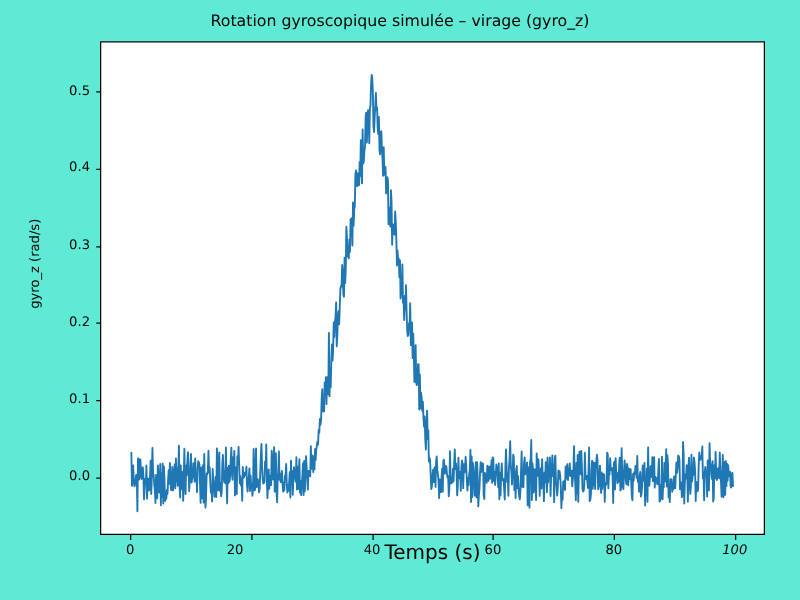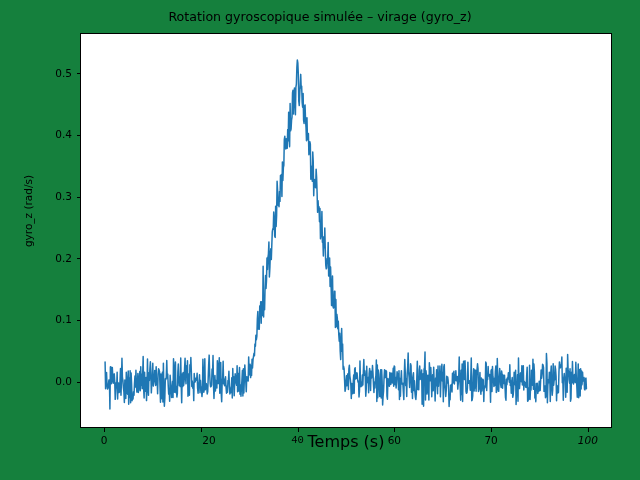--- a/index.html
+++ b/index.html
@@ -12,21 +12,21 @@
     width: 640px;
     height: 480px;
     overflow: hidden;
     font-family: "DejaVu Sans", sans-serif;
     color: #000000;
   }
   #figure {
     position: relative;
     width: 640px;
     height: 480px;
-    background: #15803d;
+    background: #5eead4;
   }
   #chart-title {
     position: absolute;
     left: 0;
     top: 9px;
     width: 640px;
     text-align: center;
     font-size: 12.6px;
     color: #000000;
     line-height: 16px;
@@ -111,27 +111,27 @@
   <div id="plot-area">
     <svg id="trace-svg" viewBox="0 0 532 395" preserveAspectRatio="none">
       <polyline id="trace-path" fill="none" stroke="#1f77b4" stroke-width="1.5" stroke-linejoin="round" stroke-linecap="round" vector-effect="non-scaling-stroke" points="24.18,329.75 24.67,356.47 25.15,347.32 25.63,340.11 26.12,352.72 26.60,356.81 27.08,356.00 27.57,351.76 28.05,347.67 28.53,348.01 29.02,376.94 29.50,334.66 29.99,334.44 30.47,351.49 30.95,348.37 31.44,335.27 31.92,345.38 32.40,350.94 32.89,342.75 33.37,341.58 33.85,348.86 34.34,367.23 34.82,359.26 35.31,350.64 35.79,355.50 36.27,340.08 36.76,366.77 37.24,350.71 37.72,350.73 38.21,360.26 38.69,359.85 39.17,348.65 39.66,336.26 40.14,363.10 40.63,348.32 41.11,325.94 41.59,345.42 42.08,348.14 42.56,355.46 43.04,359.39 43.53,370.28 44.01,347.80 44.49,352.04 44.98,366.44 45.46,339.98 45.95,347.71 46.43,361.41 46.91,362.01 47.40,338.83 47.88,372.16 48.36,346.08 48.85,365.42 49.33,338.56 49.81,370.67 50.30,340.82 50.78,351.22 51.27,368.60 51.75,362.89 52.23,366.89 52.72,359.64 53.20,363.10 53.68,351.63 54.17,343.80 54.65,354.80 55.13,338.08 55.62,351.81 56.10,359.94 56.59,357.28 57.07,341.24 57.55,360.28 58.04,356.11 58.52,345.23 59.00,339.28 59.49,358.50 59.97,334.42 60.45,352.94 60.94,342.20 61.42,356.43 61.91,342.46 62.39,324.16 62.87,356.59 63.36,365.83 63.84,340.03 64.32,359.01 64.81,349.55 65.29,345.24 65.77,368.49 66.26,353.18 66.74,326.60 67.23,354.06 67.71,363.08 68.19,340.35 68.68,348.17 69.16,336.52 69.64,329.49 70.13,340.87 70.61,360.70 71.09,349.92 71.58,346.37 72.06,330.86 72.55,353.89 73.03,350.55 73.51,348.05 74.00,338.27 74.48,344.22 74.96,353.24 75.45,334.40 75.93,352.06 76.41,346.48 76.90,361.53 77.38,342.26 77.87,336.57 78.35,337.61 78.83,339.30 79.32,355.09 79.80,370.12 80.28,341.66 80.77,354.78 81.25,366.50 81.73,339.95 82.22,369.94 82.70,330.88 83.19,357.78 83.67,374.02 84.15,365.96 84.64,346.54 85.12,347.31 85.60,344.96 86.09,328.28 86.57,345.65 87.05,341.64 87.54,352.91 88.02,361.95 88.51,356.65 88.99,369.09 89.47,342.97 89.96,351.69 90.44,357.94 90.92,365.27 91.41,356.41 91.89,349.05 92.37,365.43 92.86,326.46 93.34,335.93 93.83,360.02 94.31,344.33 94.79,329.57 95.28,360.53 95.76,353.99 96.24,364.88 96.73,361.37 97.21,340.03 97.69,331.70 98.18,345.44 98.66,353.39 99.15,344.52 99.63,354.39 100.11,325.61 100.60,352.99 101.08,370.58 101.56,341.85 102.05,354.40 102.53,340.21 103.01,353.17 103.50,348.87 103.98,335.83 104.47,325.89 104.95,345.76 105.43,351.60 105.92,333.52 106.40,339.36 106.88,328.32 107.37,364.17 107.85,341.78 108.33,346.13 108.82,363.08 109.30,332.54 109.79,338.72 110.27,325.13 110.75,339.29 111.24,354.38 111.72,348.65 112.20,356.06 112.69,351.11 113.17,368.48 113.65,341.25 114.14,350.10 114.62,349.59 115.11,345.99 115.59,345.91 116.07,347.90 116.56,341.05 117.04,356.07 117.52,361.04 118.01,352.80 118.49,349.59 118.97,342.43 119.46,360.60 119.94,348.37 120.43,356.95 120.91,355.01 121.39,364.41 121.88,359.66 122.36,326.81 122.84,340.83 123.33,360.11 123.81,356.04 124.29,326.37 124.78,357.44 125.26,351.12 125.75,351.34 126.23,355.14 126.71,361.77 127.20,359.35 127.68,345.71 128.16,332.36 128.65,322.76 129.13,340.59 129.61,350.35 130.10,354.59 130.58,354.23 131.07,352.87 131.55,336.83 132.03,343.25 132.52,323.16 133.00,352.86 133.48,366.38 133.97,354.13 134.45,343.25 134.93,358.88 135.42,348.27 135.90,350.05 136.39,355.85 136.87,328.30 137.35,333.57 137.84,351.39 138.32,342.99 138.80,325.43 139.29,361.15 139.77,352.57 140.25,330.22 140.74,361.08 141.22,369.64 141.71,348.96 142.19,345.91 142.67,328.91 143.16,351.64 143.64,346.76 144.12,353.52 144.61,348.78 145.09,344.46 145.57,354.79 146.06,361.08 146.54,353.99 147.03,360.00 147.51,348.33 147.99,348.68 148.48,338.89 148.96,353.95 149.44,361.86 149.93,356.23 150.41,360.53 150.89,353.84 151.38,345.60 151.86,365.92 152.35,336.32 152.83,353.94 153.31,344.53 153.80,363.61 154.28,349.69 154.76,341.49 155.25,346.02 155.73,350.71 156.21,353.15 156.70,333.48 157.18,359.50 157.67,341.32 158.15,358.92 158.63,345.80 159.12,335.09 159.60,362.09 160.08,352.47 160.57,363.99 161.05,355.72 161.53,348.08 162.02,338.31 162.50,363.86 162.99,336.45 163.47,360.78 163.95,348.07 164.44,332.62 164.92,341.64 165.40,349.45 165.89,359.56 166.37,344.42 166.85,345.58 167.34,344.44 167.82,348.83 168.31,324.53 168.79,342.73 169.27,341.39 169.76,332.05 170.24,345.35 170.72,333.56 171.21,343.28 171.69,326.85 172.17,335.75 172.66,327.33 173.14,324.36 173.63,320.88 174.11,323.39 174.59,311.51 175.08,313.82 175.56,302.69 176.04,307.32 176.53,303.68 177.01,286.38 177.49,278.84 177.98,296.60 178.46,294.27 178.95,296.78 179.43,273.26 179.91,284.21 180.40,269.10 180.88,290.67 181.36,269.02 181.85,280.82 182.33,282.96 182.81,233.50 183.30,284.37 183.78,264.37 184.27,277.17 184.75,255.58 185.23,242.78 185.72,255.83 186.20,247.59 186.68,225.19 187.17,236.76 187.65,224.65 188.13,221.13 188.62,209.08 189.10,244.29 189.59,235.05 190.07,220.34 190.55,215.96 191.04,226.67 191.52,212.26 192.00,198.93 192.49,195.73 192.97,196.15 193.45,178.87 193.94,185.89 194.42,202.95 194.91,204.42 195.39,173.08 195.87,193.39 196.36,182.03 196.84,148.03 197.32,156.87 197.81,172.07 198.29,165.18 198.77,173.57 199.26,158.31 199.74,168.22 200.23,142.10 200.71,147.59 201.19,141.26 201.68,163.23 202.16,128.60 202.64,147.33 203.13,134.41 203.61,131.97 204.09,105.86 204.58,102.78 205.06,112.77 205.55,115.56 206.03,105.17 206.51,112.11 207.00,114.85 207.48,95.99 207.96,107.21 208.45,78.60 208.93,105.59 209.41,113.23 209.90,69.87 210.38,97.34 210.87,95.51 211.35,86.67 211.83,83.62 212.32,59.28 212.80,56.47 213.28,80.36 213.77,64.76 214.25,54.38 214.73,64.33 215.22,81.08 215.70,53.67 216.19,50.46 216.67,34.08 217.15,26.07 217.64,29.03 218.12,40.11 218.60,67.61 219.09,71.93 219.57,59.95 220.05,51.11 220.54,40.58 221.02,54.23 221.51,52.44 221.99,68.76 222.47,73.63 222.96,59.79 223.44,86.60 223.92,89.94 224.41,72.57 224.89,71.26 225.37,85.52 225.86,93.81 226.34,107.19 226.83,84.25 227.31,106.37 227.79,104.68 228.28,99.99 228.76,121.34 229.24,111.12 229.73,108.30 230.21,110.85 230.69,146.07 231.18,134.10 231.66,132.87 232.15,147.96 232.63,118.67 233.11,128.24 233.60,162.66 234.08,146.14 234.56,146.35 235.05,153.61 235.53,154.53 236.01,135.84 236.50,144.21 236.98,159.29 237.47,179.26 237.95,167.49 238.43,176.70 238.92,173.74 239.40,188.77 239.88,175.30 240.37,205.90 240.85,202.39 241.33,199.36 241.82,178.37 242.30,209.33 242.79,206.64 243.27,223.13 243.75,203.79 244.24,214.83 244.72,195.08 245.20,216.24 245.69,232.24 246.17,236.01 246.65,235.16 247.14,225.68 247.62,226.30 248.11,209.52 248.59,243.20 249.07,243.20 249.56,225.11 250.04,253.73 250.52,234.19 251.01,251.08 251.49,272.94 251.97,268.59 252.46,243.33 252.94,273.84 253.43,275.50 253.91,272.91 254.39,258.66 254.88,258.68 255.36,295.07 255.84,266.95 256.33,294.29 256.81,281.60 257.29,285.59 257.78,296.14 258.26,288.77 258.75,302.16 259.23,308.87 259.71,300.71 260.20,319.08 260.68,327.24 261.16,308.91 261.65,296.01 262.13,318.78 262.61,311.69 263.10,336.84 263.58,334.05 264.07,336.26 264.55,347.38 265.03,359.08 265.52,356.96 266.00,349.44 266.48,343.45 266.97,353.43 267.45,343.21 267.93,341.41 268.42,357.34 268.90,336.50 269.39,332.89 269.87,343.60 270.35,347.08 270.84,352.45 271.32,366.37 271.80,351.30 272.29,351.99 272.77,361.60 273.25,350.04 273.74,342.76 274.22,361.15 274.71,336.52 275.19,335.49 275.67,346.69 276.16,340.52 276.64,345.94 277.12,340.79 277.61,346.84 278.09,349.82 278.57,348.83 279.06,364.81 279.54,358.87 280.03,328.56 280.51,348.92 280.99,354.55 281.48,351.44 281.96,353.78 282.44,342.68 282.93,352.81 283.41,338.92 283.89,327.17 284.38,342.96 284.86,338.36 285.35,345.11 285.83,364.12 286.31,356.86 286.80,333.83 287.28,349.45 287.76,350.41 288.25,345.32 288.73,360.49 289.21,341.46 289.70,336.08 290.18,339.84 290.67,358.36 291.15,338.97 291.63,345.81 292.12,343.43 292.60,333.16 293.08,340.40 293.57,352.35 294.05,360.22 294.53,350.07 295.02,355.85 295.50,346.56 295.99,343.61 296.47,327.56 296.95,369.47 297.44,332.78 297.92,365.48 298.40,337.83 298.89,341.75 299.37,352.00 299.85,364.34 300.34,355.26 300.82,337.55 301.31,365.75 301.79,337.55 302.27,348.58 302.76,372.95 303.24,364.17 303.72,358.80 304.21,345.35 304.69,337.40 305.17,345.47 305.66,344.61 306.14,338.30 306.63,339.02 307.11,364.05 307.59,367.08 308.08,346.13 308.56,348.97 309.04,350.73 309.53,354.14 310.01,340.30 310.49,346.63 310.98,352.34 311.46,341.05 311.95,340.94 312.43,350.73 312.91,345.83 313.40,335.88 313.88,354.04 314.36,333.60 314.85,334.28 315.33,352.56 315.81,345.01 316.30,355.78 316.78,349.25 317.27,339.35 317.75,342.90 318.23,341.51 318.72,357.59 319.20,338.53 319.68,367.26 320.17,346.16 320.65,364.17 321.13,347.22 321.62,338.53 322.10,351.45 322.59,352.24 323.07,351.04 323.55,359.54 324.04,367.44 324.52,342.81 325.00,327.12 325.49,340.39 325.97,353.41 326.45,346.60 326.94,364.41 327.42,341.18 327.91,335.13 328.39,320.58 328.87,340.38 329.36,345.15 329.84,355.38 330.32,346.30 330.81,331.41 331.29,333.35 331.77,360.10 332.26,345.37 332.74,366.31 333.23,343.72 333.71,340.57 334.19,358.29 334.68,348.43 335.16,359.49 335.64,364.97 336.13,367.27 336.61,360.69 337.09,345.20 337.58,328.88 338.06,357.28 338.55,357.07 339.03,357.58 339.51,337.71 340.00,333.66 340.48,347.19 340.96,340.92 341.45,342.34 341.93,337.66 342.41,372.07 342.90,347.81 343.38,341.43 343.87,374.03 344.35,336.66 344.83,335.36 345.32,319.58 345.80,367.97 346.28,338.34 346.77,343.79 347.25,361.92 347.73,357.95 348.22,343.00 348.70,351.38 349.19,367.86 349.67,330.46 350.15,338.14 350.64,348.41 351.12,335.30 351.60,347.57 352.09,364.59 352.57,347.50 353.05,342.38 353.54,358.60 354.02,335.06 354.51,350.47 354.99,351.82 355.47,368.80 355.96,345.67 356.44,353.57 356.92,337.47 357.41,347.28 357.89,361.52 358.37,333.67 358.86,353.93 359.34,343.83 359.83,346.45 360.31,333.58 360.79,364.70 361.28,347.97 361.76,342.63 362.24,331.96 362.73,348.75 363.21,340.12 363.69,369.57 364.18,334.30 364.66,332.31 365.15,352.85 365.63,357.38 366.11,364.30 366.60,358.22 367.08,344.11 367.56,350.72 368.05,344.64 368.53,348.41 369.01,356.78 369.50,374.40 369.98,361.98 370.47,367.70 370.95,353.10 371.43,357.85 371.92,352.16 372.40,359.78 372.88,341.09 373.37,350.77 373.85,340.98 374.33,339.05 374.82,351.76 375.30,343.04 375.79,347.98 376.27,338.47 376.75,348.61 377.24,347.36 377.72,344.22 378.20,356.92 378.69,351.32 379.17,343.66 379.65,324.54 380.14,346.75 380.62,353.71 381.11,368.00 381.59,338.07 382.07,362.45 382.56,331.63 383.04,369.31 383.52,344.70 384.01,328.97 384.49,339.67 384.97,347.16 385.46,328.40 385.94,340.56 386.43,359.14 386.91,361.12 387.39,360.65 387.88,355.72 388.36,329.88 388.84,348.23 389.33,351.14 389.81,348.56 390.29,351.52 390.78,358.10 391.26,345.04 391.75,325.57 392.23,368.63 392.71,367.74 393.20,363.68 393.68,344.18 394.16,336.33 394.65,358.81 395.13,337.65 395.61,355.88 396.10,338.08 396.58,359.00 397.07,342.85 397.55,337.00 398.03,331.50 398.52,336.27 399.00,359.28 399.48,356.45 399.97,349.40 400.45,340.21 400.93,357.23 401.42,362.11 401.90,345.76 402.39,358.78 402.87,351.01 403.35,346.99 403.84,347.82 404.32,369.27 404.80,354.06 405.29,355.84 405.77,354.57 406.25,329.77 406.74,330.90 407.22,358.41 407.71,346.58 408.19,347.31 408.67,334.26 409.16,343.83 409.64,343.64 410.12,342.30 410.61,349.06 411.09,370.22 411.57,338.77 412.06,337.17 412.54,359.32 413.03,334.22 413.51,344.78 413.99,346.96 414.48,354.29 414.96,346.01 415.44,353.31 415.93,339.06 416.41,333.76 416.89,360.26 417.38,359.34 417.86,326.24 418.35,347.16 418.83,357.20 419.31,359.09 419.80,343.92 420.28,336.15 420.76,342.71 421.25,352.42 421.73,355.27 422.21,338.84 422.70,342.03 423.18,356.04 423.67,342.64 424.15,351.36 424.63,346.67 425.12,343.00 425.60,353.82 426.08,365.22 426.57,368.07 427.05,346.94 427.53,352.37 428.02,345.47 428.50,346.78 428.99,340.49 429.47,345.63 429.95,350.06 430.44,332.47 430.92,353.22 431.40,348.62 431.89,361.16 432.37,349.14 432.85,345.29 433.34,365.10 433.82,362.96 434.31,357.12 434.79,339.98 435.27,345.37 435.76,352.41 436.24,337.97 436.72,372.34 437.21,359.96 437.69,354.53 438.17,342.55 438.66,369.22 439.14,325.58 439.63,353.39 440.11,356.37 440.59,350.73 441.08,340.93 441.56,340.44 442.04,349.41 442.53,333.49 443.01,352.78 443.49,348.19 443.98,333.44 444.46,357.87 444.95,349.06 445.43,353.05 445.91,350.30 446.40,354.88 446.88,355.22 447.36,343.19 447.85,334.83 448.33,369.05 448.81,368.57 449.30,355.52 449.78,366.80 450.27,332.99 450.75,367.33 451.23,355.75 451.72,357.75 452.20,337.95 452.68,347.40 453.17,353.01 453.65,327.01 454.13,357.08 454.62,331.79 455.10,339.44 455.59,365.78 456.07,362.68 456.55,369.51 457.04,351.21 457.52,356.29 458.00,351.09 458.49,361.22 458.97,355.22 459.45,359.25 459.94,348.95 460.42,352.67 460.91,358.38 461.39,347.44 461.87,337.69 462.36,346.02 462.84,342.15 463.32,332.05 463.81,332.70 464.29,335.38 464.77,359.19 465.26,354.36 465.74,353.75 466.23,365.52 466.71,364.34 467.19,321.24 467.68,331.04 468.16,370.71 468.64,353.15 469.13,347.31 469.61,350.59 470.09,339.94 470.58,346.43 471.06,369.32 471.55,340.52 472.03,333.81 472.51,353.64 473.00,362.97 473.48,357.50 473.96,331.36 474.45,353.00 474.93,348.27 475.41,347.83 475.90,333.72 476.38,337.15 476.87,344.22 477.35,368.67 477.83,353.39 478.32,356.24 478.80,360.79 479.28,360.05 479.77,339.29 480.25,329.58 480.73,334.66 481.22,335.47 481.70,332.56 482.19,332.91 482.67,324.76 483.15,350.51 483.64,345.72 484.12,368.09 484.60,345.63 485.09,341.23 485.57,347.25 486.05,346.15 486.54,365.10 487.02,336.02 487.51,338.20 487.99,360.12 488.47,322.14 488.96,337.65 489.44,339.90 489.92,347.71 490.41,350.95 490.89,336.57 491.37,369.04 491.86,366.55 492.34,339.96 492.83,350.43 493.31,329.19 493.79,345.42 494.28,351.79 494.76,348.85 495.24,342.53 495.73,341.91 496.21,350.37 496.69,329.91 497.18,345.29 497.66,353.15 498.15,365.13 498.63,349.38 499.11,331.56 499.60,365.68 500.08,337.21 500.56,346.51 501.05,363.79 501.53,336.49 502.01,356.74 502.50,338.71 502.98,352.41 503.47,339.91 503.95,348.77 504.43,346.30 504.92,345.19 505.40,356.88 505.88,357.76 506.37,346.62 506.85,345.90 507.33,356.61"></polyline>
     </svg>
   </div>
 
   <div id="x-ticks-group">
       <div class="xtick" style="left: 104.182px;"></div>
       <div class="xticklabel" style="left: 104.182px;">0</div>
       <div class="xtick" style="left: 200.909px;"></div>
-      <div class="xticklabel" style="left: 209px;">20</div>
+      <div class="xticklabel" style="left: 188px;">20</div>
       <div class="xtick" style="left: 297.636px;"></div>
-      <div class="xticklabel" style="left: 297.636px; font-family: Liberation Mono, monospace;">40</div>
+      <div class="xticklabel" style="left: 297.636px;">40</div>
       <div class="xtick" style="left: 394.364px;"></div>
       <div class="xticklabel" style="left: 394.364px; text-align: center;">60</div>
       <div class="xtick" style="left: 491.091px;"></div>
-      <div class="xticklabel" style="left: 491.091px;">70</div>
+      <div class="xticklabel" style="left: 491.091px;">80</div>
       <div class="xtick" style="left: 587.818px;"></div>
       <div class="xticklabel" style="left: 587.818px; font-style: italic;">100</div>
     </div>
   <div id="y-ticks-group">
       <div class="ytick" style="top: 381.711px;"></div>
       <div class="yticklabel" style="top: 381.711px;">0.0</div>
       <div class="ytick" style="top: 319.992px;"></div>
       <div class="yticklabel" style="top: 319.992px;">0.1</div>
       <div class="ytick" style="top: 258.273px;"></div>
       <div class="yticklabel" style="top: 258.273px;">0.2</div>

